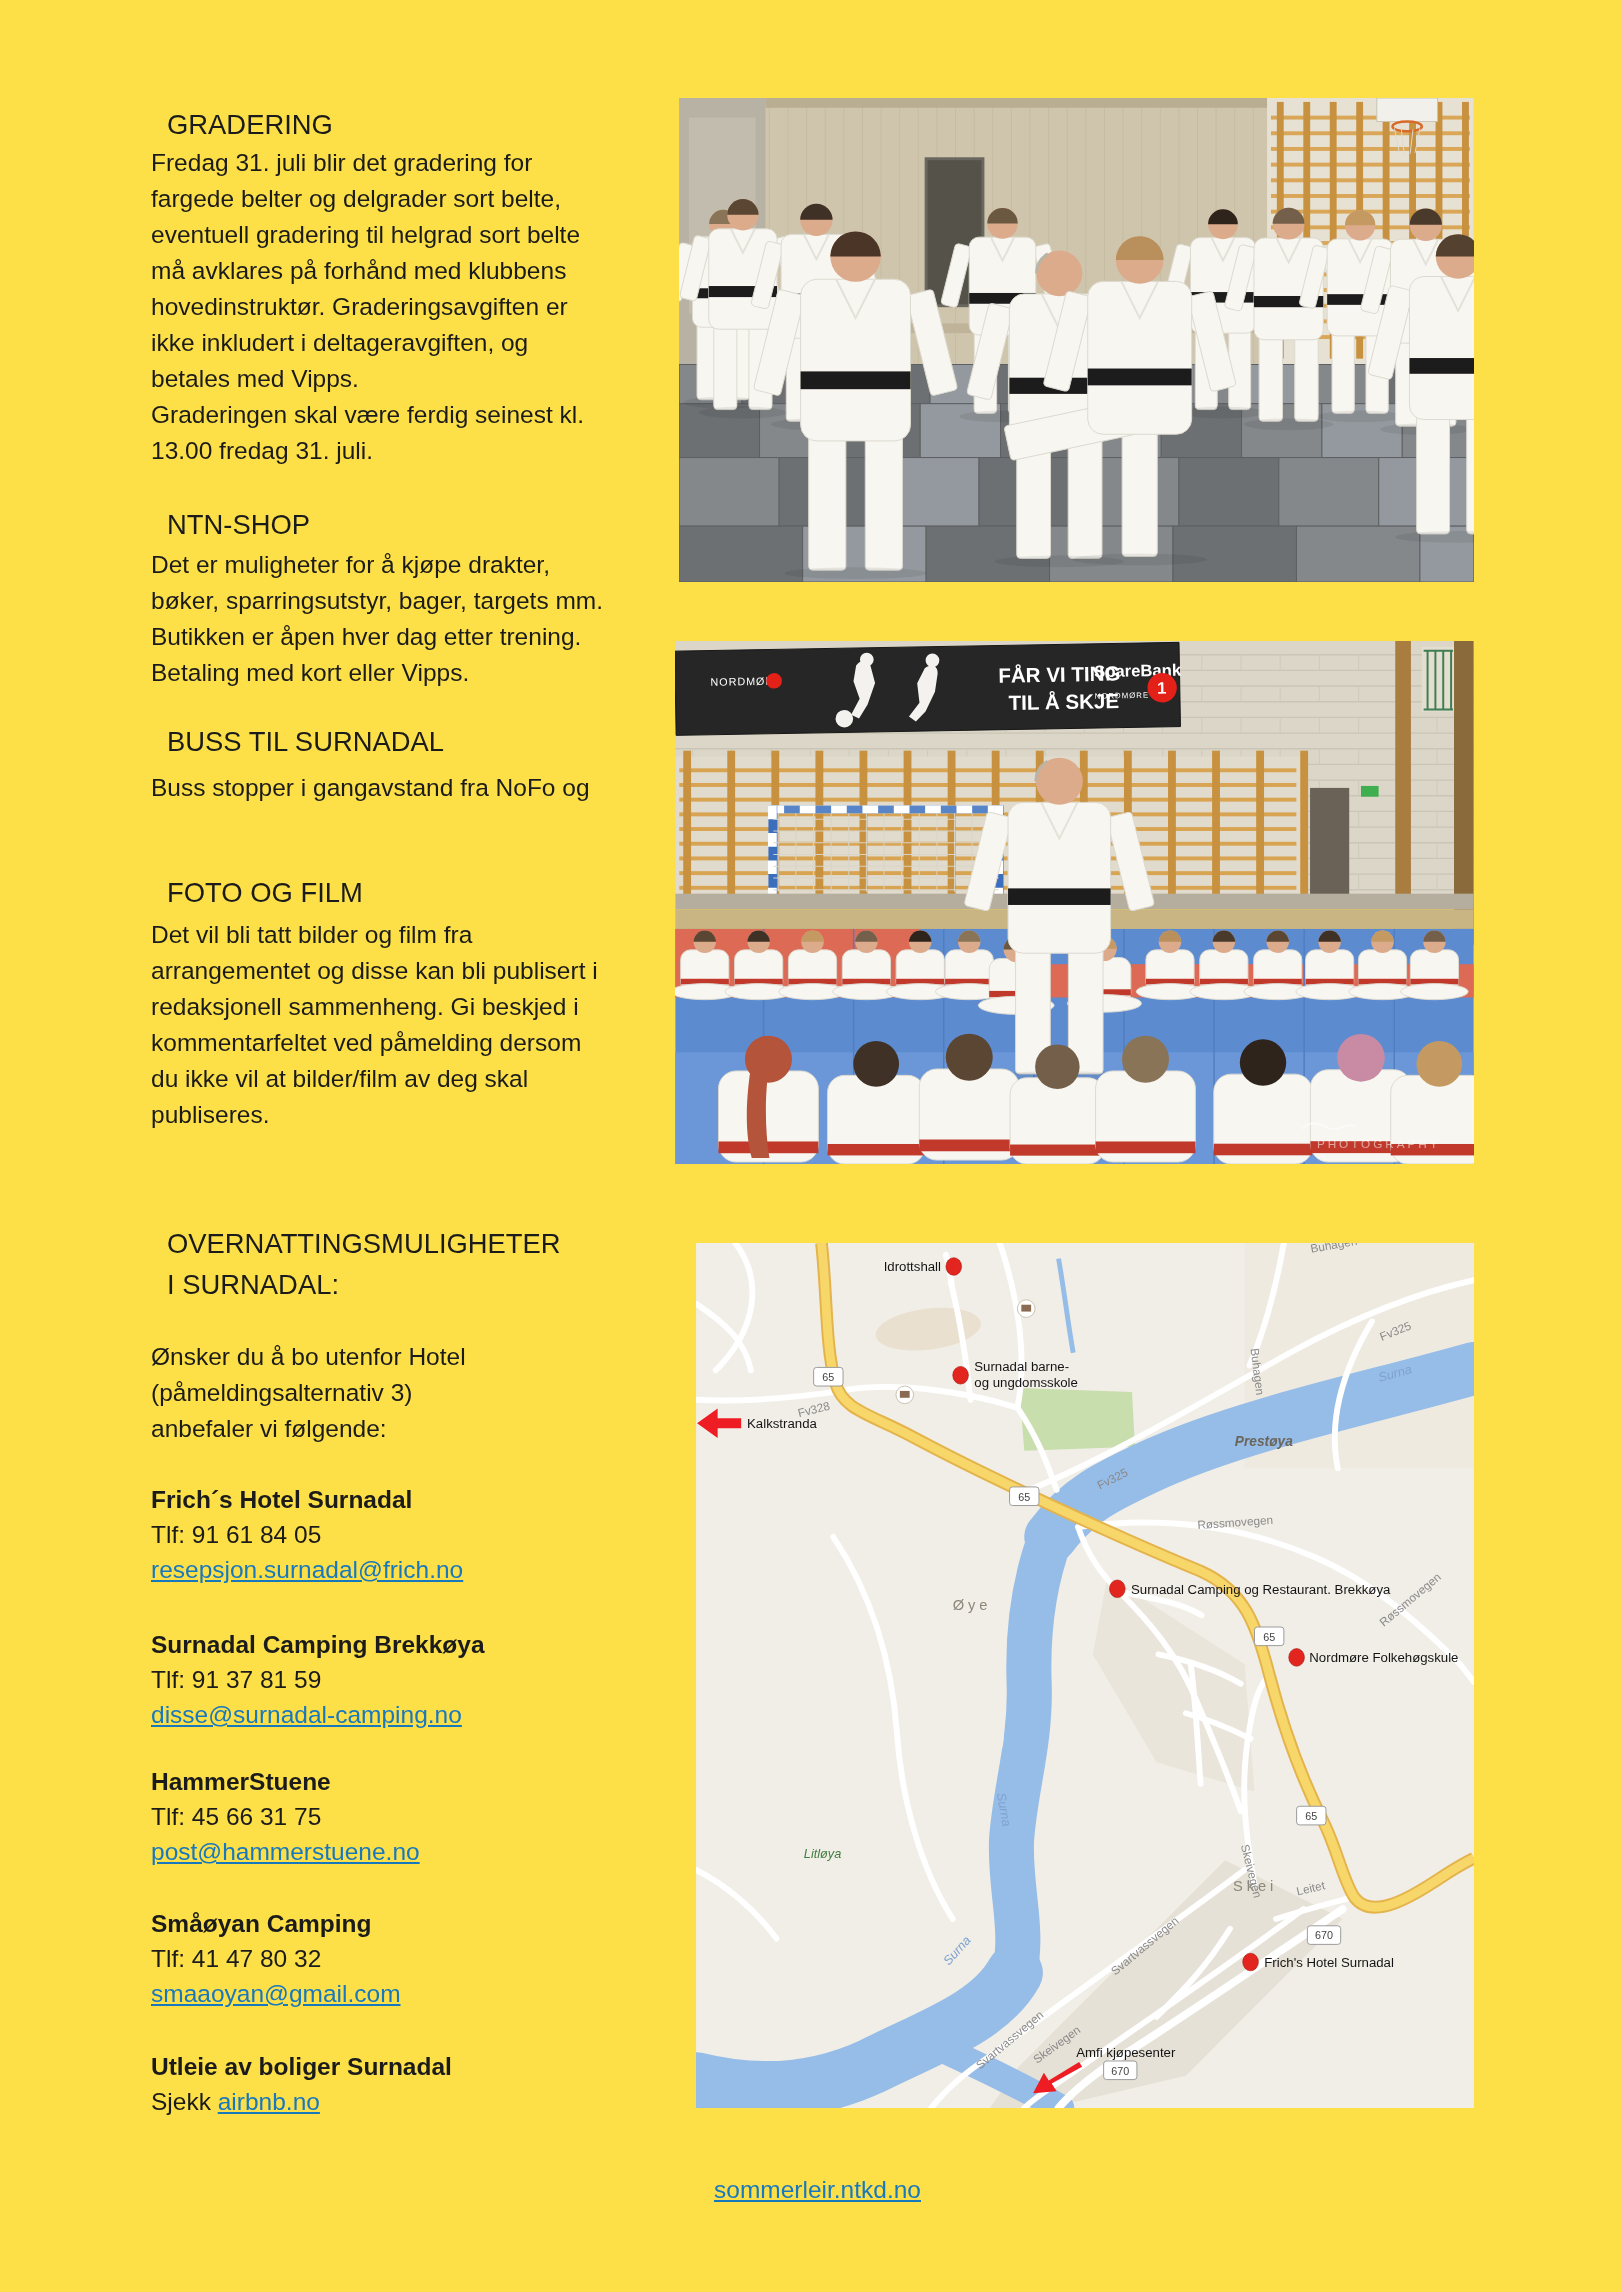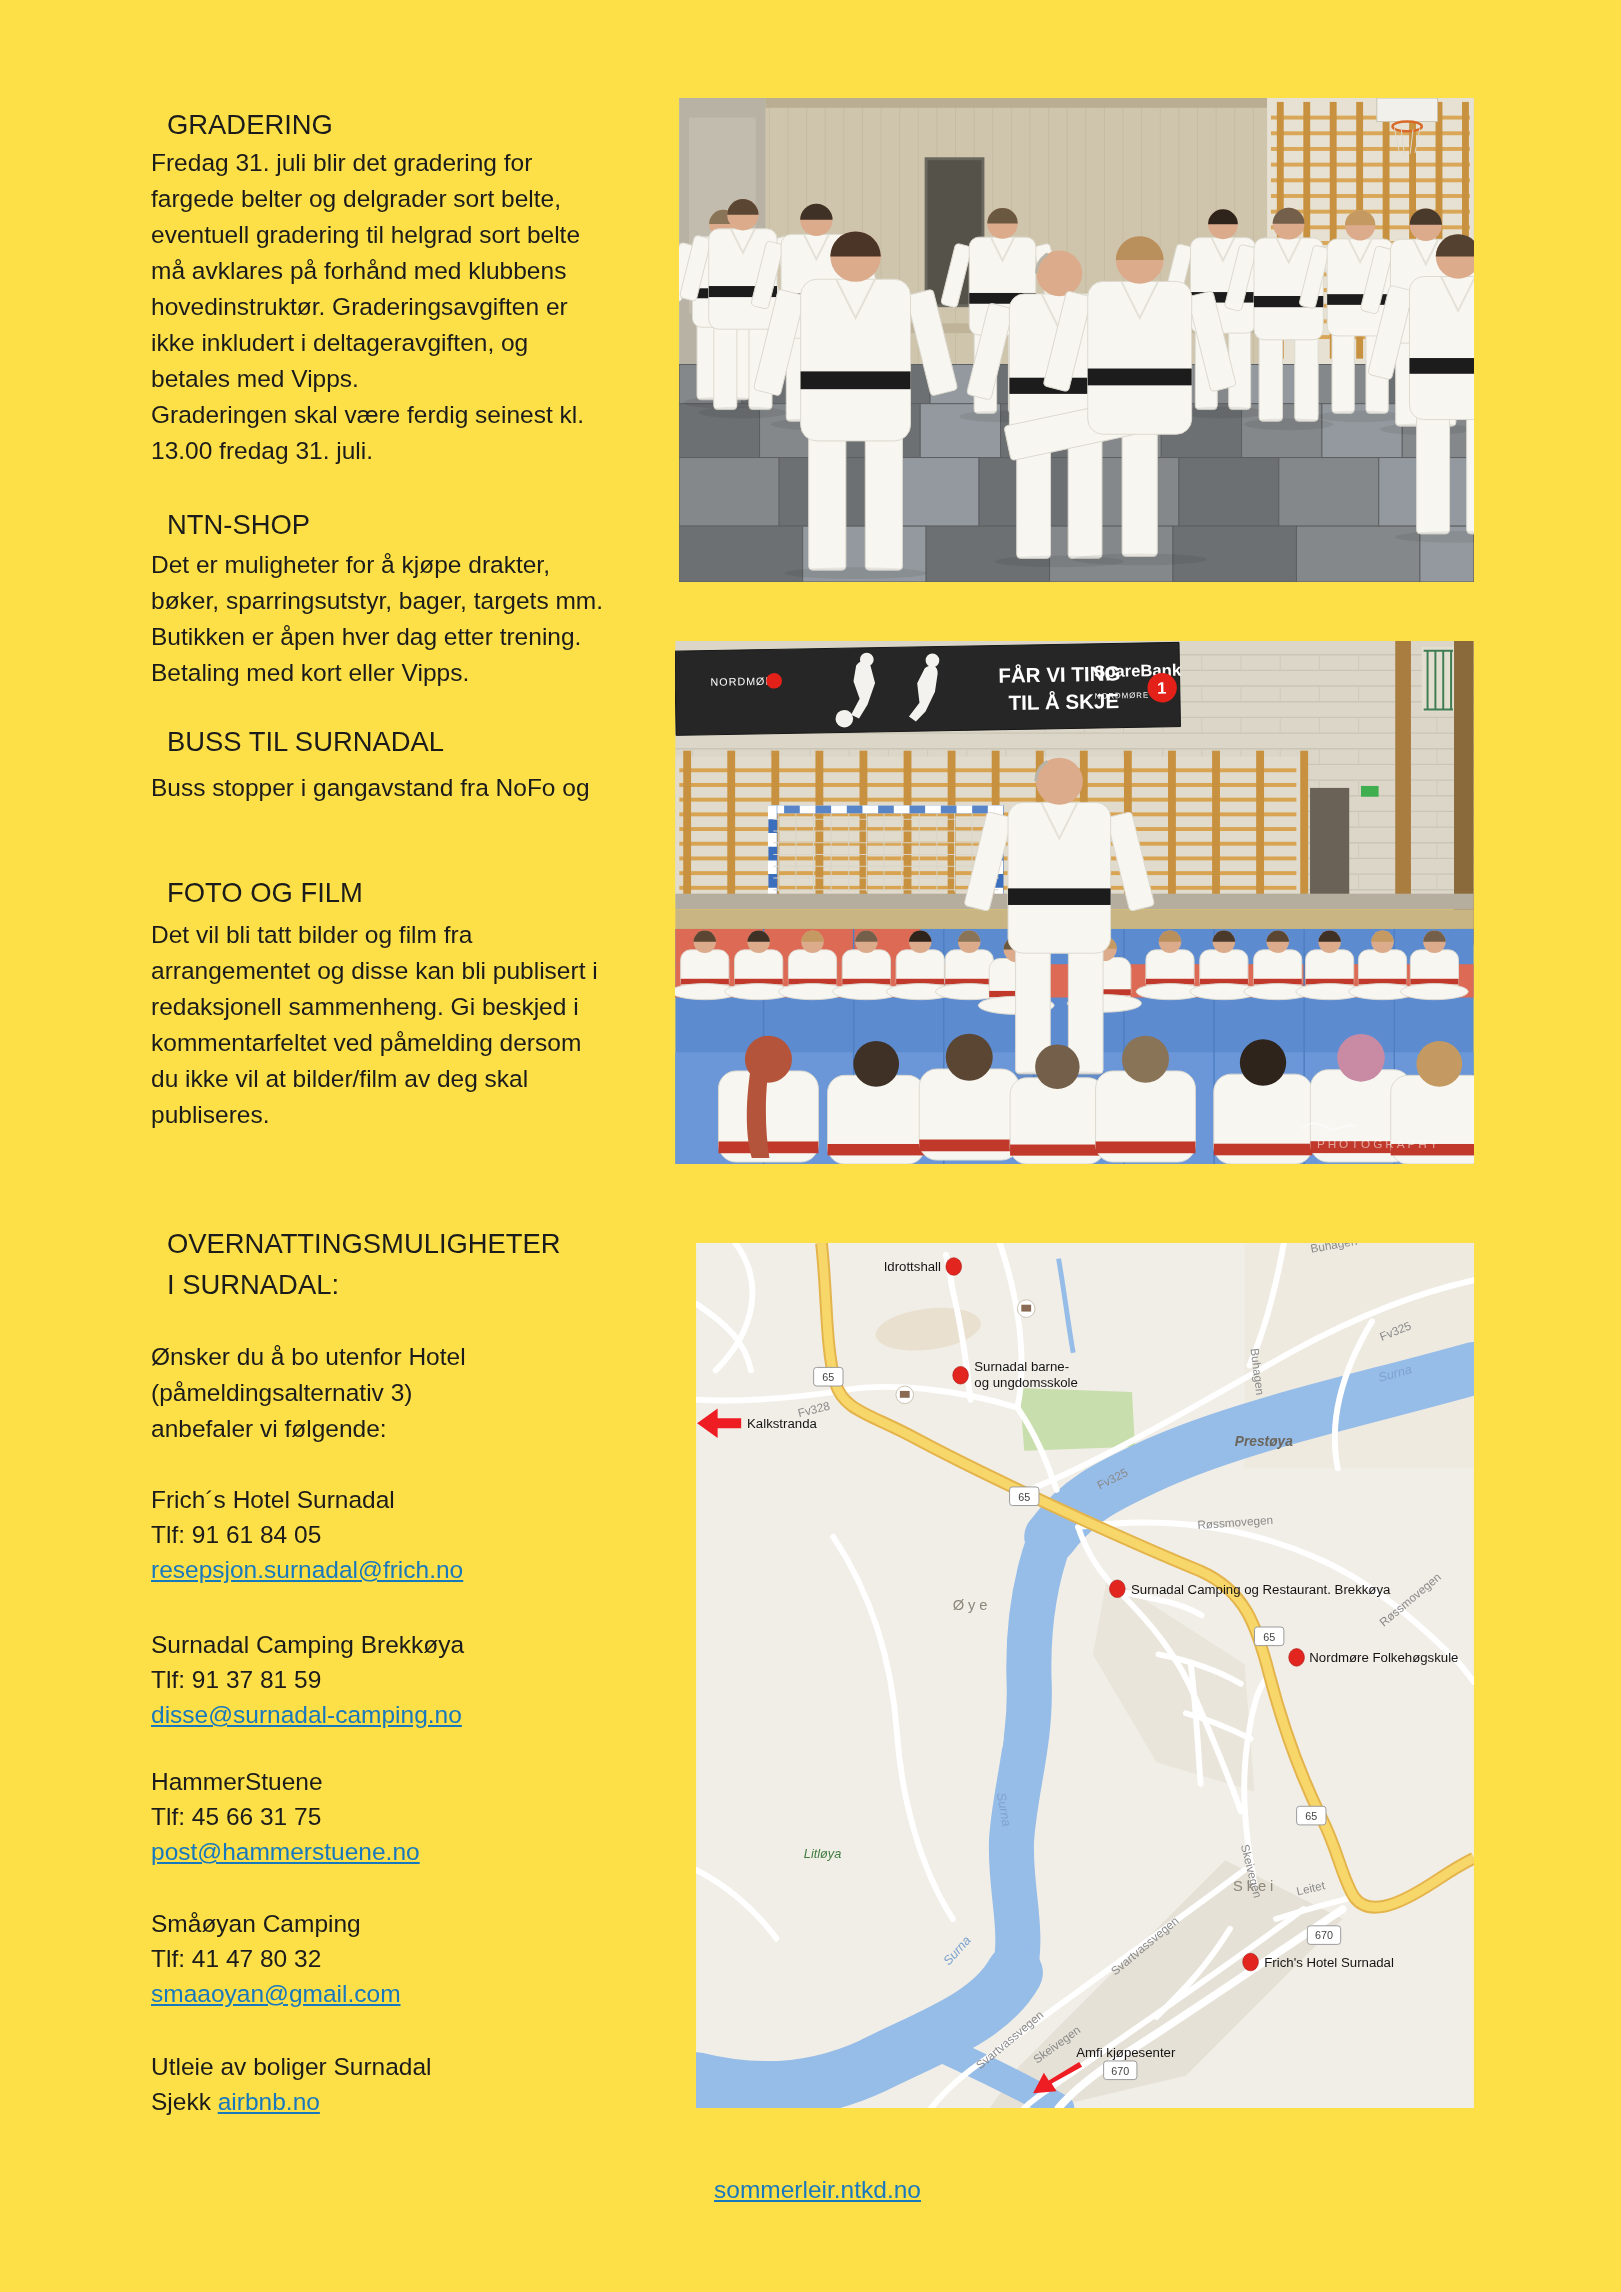--- a/index.html
+++ b/index.html
@@ -2,21 +2,21 @@
 <html><head>
 <meta charset="utf-8">
 <style>
   html,body{margin:0;padding:0;background:#fff;}
   .page{position:relative;width:1621px;height:2293px;background:#fde047;overflow:hidden;
         font-family:"Liberation Sans",sans-serif;color:#1b1b1b;}
   .sec-h{position:absolute;left:167px;font-size:27.4px;line-height:33px;color:#1b1b1b;}
   .tblock{position:absolute;left:151px;width:500px;font-size:24.5px;line-height:36px;}
   .tl{white-space:pre;}
   a.lnk{color:#1878be;text-decoration:underline;cursor:pointer;}
-  .cname{font-weight:normal;}
+  .cname{font-weight:bold;}
   .c-line{line-height:35px;white-space:pre;}
   .ph{position:absolute;display:block;}
   svg text{font-family:"Liberation Sans",sans-serif;}
 </style>
 </head>
 <body>
 
 <div class="page">
 
   <div class="sec-h" style="top:108px">GRADERING</div>

